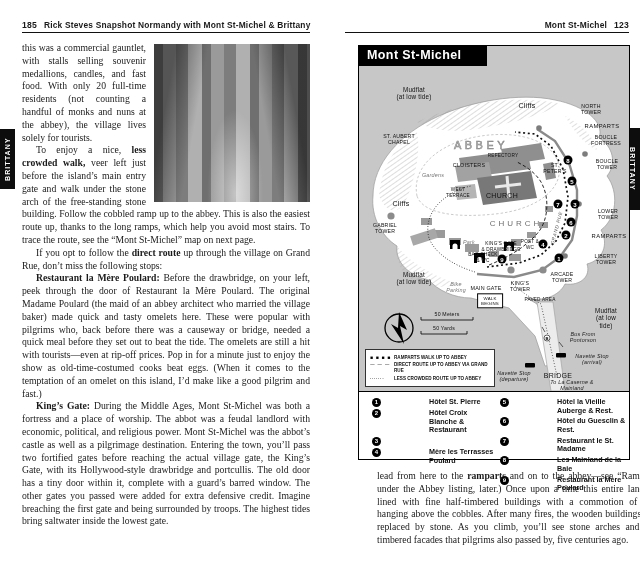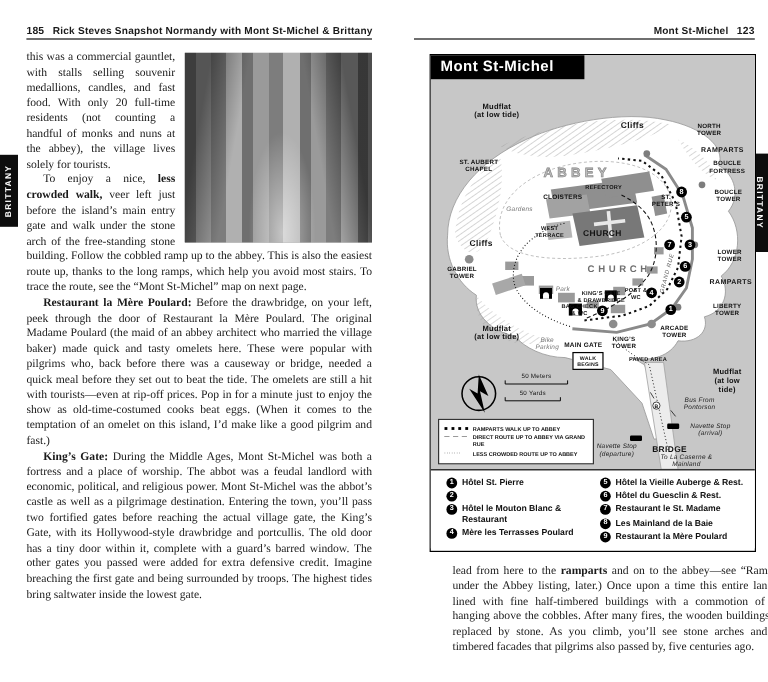--- a/index.html
+++ b/index.html
@@ -40,21 +40,21 @@
   #map-canvas{position:relative;width:100%;height:345px;background:#c7c7c7;overflow:hidden;}
   #map-canvas svg{position:absolute;left:0;top:0;}
   #map-title{position:absolute;left:-1px;top:-1px;width:120px;height:21px;background:#000;color:#fff;
      font-family:"Liberation Sans",sans-serif;font-weight:700;font-size:12.5px;line-height:21px;
      padding-left:9px;letter-spacing:.4px;z-index:5;}
   #bay-label{position:absolute;left:150px;top:10px;width:105px;text-align:center;
      font-family:"Liberation Sans",sans-serif;font-style:italic;font-weight:700;font-size:8.2px;
      letter-spacing:2.2px;line-height:12px;color:#222;z-index:4;}
   
   .lbl{position:absolute;transform:translate(-50%,-50%);font-family:"Liberation Sans",sans-serif;
-     font-weight:700;font-size:5.2px;line-height:1.18;color:#111;text-align:center;white-space:pre-line;
+     font-weight:400;font-size:5.2px;line-height:1.18;color:#111;text-align:center;white-space:pre-line;
      letter-spacing:.2px;z-index:3;}
   .lbl.tiny{font-size:4.7px;}
   .lbl.strong{font-size:5.8px;letter-spacing:.4px;}
   .lbl.strong2{font-size:5.4px;}
   .lbl.big{font-size:7px;letter-spacing:.3px;}
   .lbl.terrain{font-size:6.3px;}
   .lbl.grayit{font-style:italic;font-weight:400;color:#777;font-size:5.4px;}
   .lbl.it{font-style:italic;font-weight:400;color:#222;font-size:5.4px;}
   .lbl.scale{font-weight:400;font-size:5.2px;}
   .lbl.abbey{font-size:11px;letter-spacing:3.5px;color:#bdbdbd;-webkit-text-stroke:.5px #7e7e7e;}
@@ -71,41 +71,42 @@
   .leg-sym{flex:0 0 24px;font-family:"DejaVu Sans",sans-serif;font-size:4.8px;line-height:6px;color:#000;letter-spacing:.5px;}
   .leg-txt{font-family:"Liberation Sans",sans-serif;font-weight:700;font-size:4.6px;line-height:6px;color:#111;}
   
   #hotel-list{position:relative;width:100%;height:66px;background:#fff;border-top:1.4px solid #000;box-sizing:border-box;}
   .hotel-col{position:absolute;top:6px;}
   #hotel-col-left{left:13px;width:122px;}
   #hotel-col-right{left:141px;width:126px;}
   .hotel-item{display:flex;margin-bottom:2.2px;}
   .hotel-badge{flex:0 0 9px;height:9px;border-radius:50%;background:#000;color:#fff;
      font-family:"Liberation Sans",sans-serif;font-weight:700;font-size:6px;line-height:9px;text-align:center;margin-right:4px;}
-  .hotel-name{font-family:"Liberation Sans",sans-serif;font-weight:700;font-size:7.2px;line-height:8.6px;color:#111;}
+  .hotel-name{font-family:"Liberation Sans",sans-serif;font-weight:700;font-size:7.2px;line-height:8.6px;color:#111;margin-left:44px;}
   
   #closing{position:absolute;left:345px;top:470px;width:286px;margin-left:32px;}
   #closing p{margin:0;font-size:9.7px;line-height:12.8px;text-align:justify;}
 </style>
 </head>
 <body>
 
 <div class="running-head" id="head-left"><span class="pgnum">185</span><span class="head-gap"></span><span>Rick Steves Snapshot Normandy with Mont St-Michel &amp; Brittany</span></div>
 <div class="running-head" id="head-right"><span>Mont St-Michel</span><span class="head-gap"></span><span class="pgnum">123</span></div>
 <div class="head-rule" id="rule-left"></div>
 <div class="head-rule" id="rule-right"></div>
 
 <div class="tab" id="tab-left">BRITTANY</div>
 <div class="tab" id="tab-right">BRITTANY</div>
 
 <div id="article">
   <div id="article-wrap">
     <div id="photo"></div>
   <p><span>this was a commercial gauntlet, with stalls selling souvenir medallions, candles, and fast food. With only 20 full-time residents (not counting a handful of monks and nuns at the abbey), the village lives solely for tourists.</span></p>
       <p class="ind"><span>To enjoy a nice, </span><b>less crowded walk,</b><span> veer left just before the island’s main entry gate and walk under the stone arch of the free-standing stone building. Follow the cobbled ramp up to the abbey. This is also the easiest route up, thanks to the long ramps, which help you avoid most stairs. To trace the route, see the “Mont St-Michel” map on next page.</span></p>
+      <p class="ind"><span>If you opt to follow the </span><b>direct route</b><span> up through the village on Grand Rue, don’t miss the following stops:</span></p>
       <p class="ind"><b>Restaurant la Mère Poulard:</b><span> Before the drawbridge, on your left, peek through the door of Restaurant la Mère Poulard. The original Madame Poulard (the maid of an abbey architect who married the village baker) made quick and tasty omelets here. These were popular with pilgrims who, back before there was a causeway or bridge, needed a quick meal before they set out to beat the tide. The omelets are still a hit with tourists—even at rip-off prices. Pop in for a minute just to enjoy the show as old-time-costumed cooks beat eggs. (When it comes to the temptation of an omelet on this island, I’d make like a good pilgrim and fast.)</span></p>
       <p class="ind"><b>King’s Gate:</b><span> During the Middle Ages, Mont St-Michel was both a fortress and a place of worship. The abbot was a feudal landlord with economic, political, and religious power. Mont St-Michel was the abbot’s castle as well as a pilgrimage destination. Entering the town, you’ll pass two fortified gates before reaching the actual village gate, the King’s Gate, with its Hollywood-style drawbridge and portcullis. The old door has a tiny door within it, complete with a guard’s barred window. The other gates you passed were added for extra defensive credit. Imagine breaching the first gate and being surrounded by troops. The highest tides bring saltwater inside the lowest gate.</span></p>
     </div>
 </div>
 
 <div id="map-frame">
   <div id="map-canvas">
     <svg width="267" height="345" viewBox="0 0 267 345">
       <defs>
         <pattern id="hatch" width="4" height="4" patternUnits="userSpaceOnUse" patternTransform="rotate(55)">
@@ -288,24 +289,24 @@
       <div class="mkr" style="left: 143px; top: 213px;">9</div>
     </div>
   <div id="hotel-list">
     <div class="hotel-col" id="hotel-col-left">
         <div class="hotel-item">
           <span class="hotel-badge">1</span>
           <span class="hotel-name">Hôtel St. Pierre</span>
         </div>
         <div class="hotel-item">
           <span class="hotel-badge">2</span>
+          <span class="hotel-name">Hôtel Croix Blanche &amp; Restaurant</span>
         </div>
         <div class="hotel-item">
           <span class="hotel-badge">3</span>
-          <span class="hotel-name">Hôtel le Mouton Blanc &amp; Restaurant</span>
         </div>
         <div class="hotel-item">
           <span class="hotel-badge">4</span>
           <span class="hotel-name">Mère les Terrasses Poulard</span>
         </div>
       </div>
     <div class="hotel-col" id="hotel-col-right">
         <div class="hotel-item">
           <span class="hotel-badge">5</span>
           <span class="hotel-name">Hôtel la Vieille Auberge &amp; Rest.</span>

